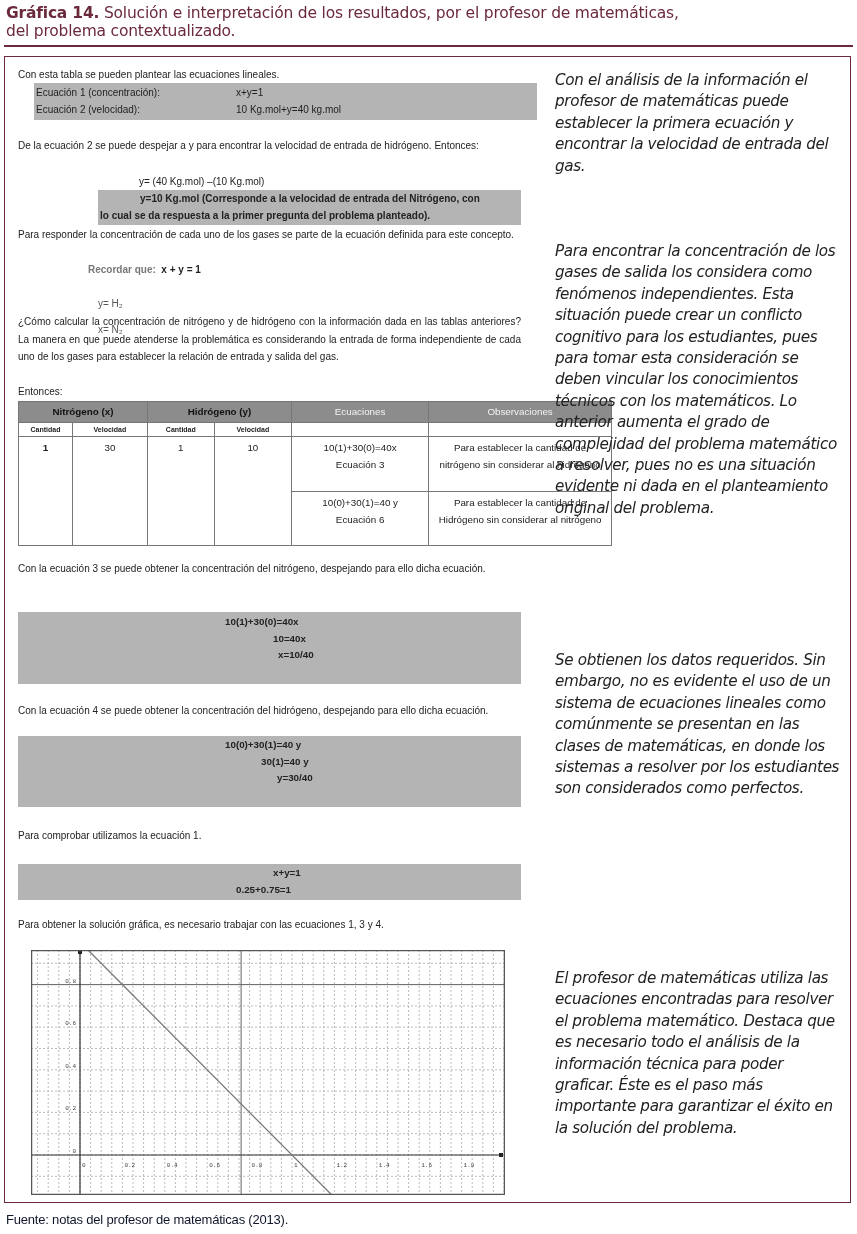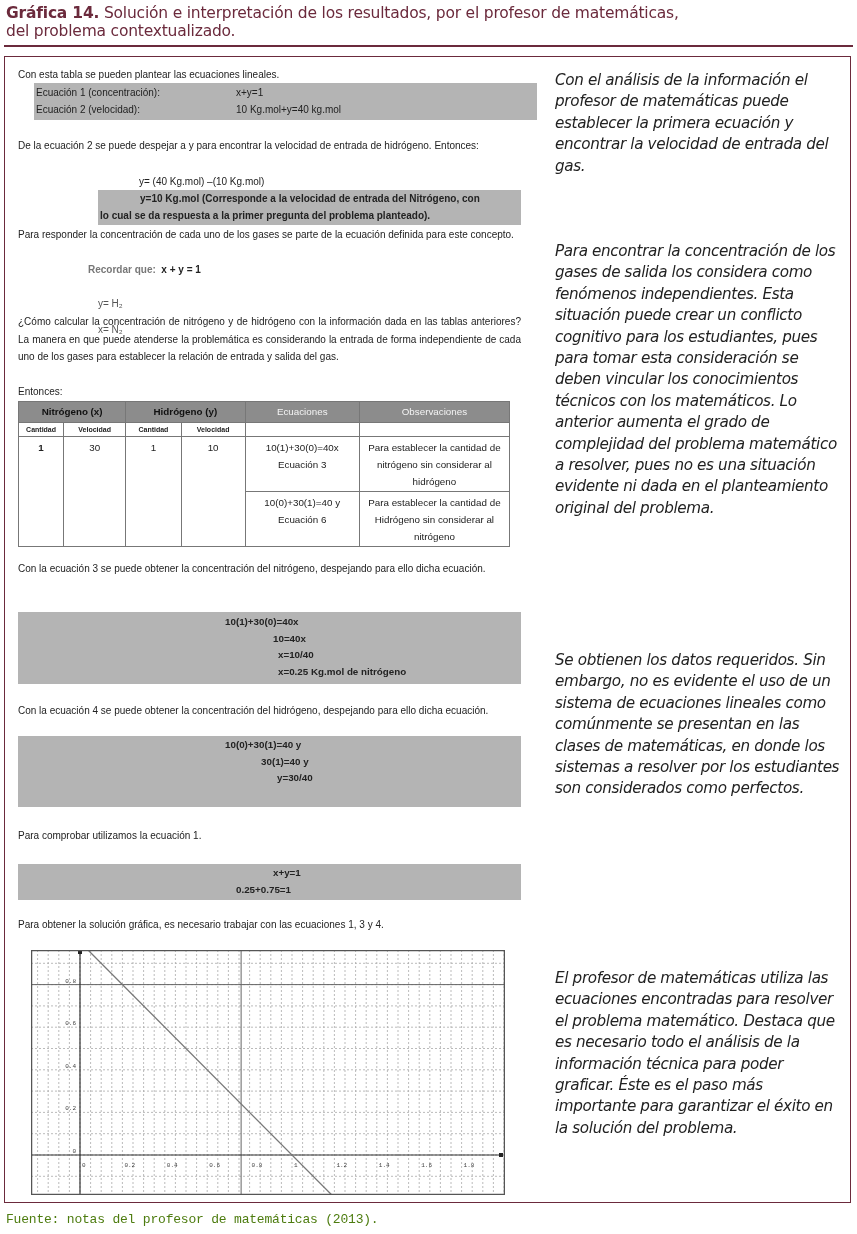--- a/index.html
+++ b/index.html
@@ -14,34 +14,34 @@
   .left { position: absolute; left: 18px; top: 0; width: 503px; }
   .doc { font-family: "Liberation Sans", sans-serif; font-size: 10px; line-height: 17.5px; color: #222; }
   .p { position: absolute; left: 0; width: 503px; text-align: justify; }
   .shade { background: #b4b4b4; }
   .bold { font-weight: bold; }
 
   .eqbox { position: absolute; left: 0; width: 503px; margin-left: 16px; }
   .eqrow { display: flex; height: 17px; line-height: 17px; font-size: 10px; }
   .eqrow .lbl { width: 200px; padding-left: 2px; }
 
-  table.tbl { position: absolute; left: 0; border-collapse: collapse; width: 492px; font-size: 9.8px; }
+  table.tbl { position: absolute; left: 0; border-collapse: collapse; width: 594px; font-size: 9.8px; }
   table.tbl td, table.tbl th { border: 1px solid #777; text-align: center; vertical-align: top; }
   table.tbl th { background: #8c8c8c; font-weight: bold; height: 18px; line-height: 18px; color: #111; }
   table.tbl th.light { color: #f4f4f4; font-weight: normal; }
   table.tbl td.sub { font-size: 7px; font-weight: bold; height: 11px; line-height: 11px; }
   table.tbl td.cell { line-height: 17px; padding-top: 2px; }
 
   .center-eq { text-align: left; font-weight: bold; font-size: 9.8px; line-height: 16.5px; }
 
   .graph { position: absolute; left: 31px; top: 950px; width: 474px; height: 245px; }
 
   .right { position: absolute; left: 555px; width: 290px; font-family: "DejaVu Sans", sans-serif; font-style: italic; font-size: 15.2px; line-height: 21.4px; color: #222; letter-spacing: -0.35px; }
 
-  .source { position: absolute; left: 6px; top: 1212px; font-family: Liberation Mono, monospace; font-size: 13px; color: #4d7c0f; letter-spacing: -0.2px; }
+  .source { position: absolute; left: 6px; top: 1212px; font-family: Liberation Sans, sans-serif; font-size: 13px; color: #0f172a; letter-spacing: -0.2px; }
 </style>
 </head>
 <body>
 
 <div class="fig-title">
   <div><b>Gráfica 14.</b><span> Solución e interpretación de los resultados, por el profesor de matemáticas,</span></div>
   <div>del problema contextualizado.</div>
 </div>
 <div class="title-rule"></div>
 
@@ -122,21 +122,20 @@
       <td class="cell" style="padding-left:6px; padding-right:6px;">Para establecer la cantidad de Hidrógeno sin considerar al nitrógeno</td>
     </tr>
   </tbody>
     </table>
 
   <div class="p" style="top:560px;">Con la ecuación 3 se puede obtener la concentración del nitrógeno, despejando para ello dicha ecuación.</div>
   <div class="p shade center-eq" style="top:612px; height:70px; padding-top:2px;">
     <div style="padding-left:207px;">10(1)+30(0)=40x</div>
     <div style="padding-left:255px;">10=40x</div>
     <div style="padding-left:260px;">x=10/40</div>
-    <div style="padding-left:260px;">x=0.25 Kg.mol de nitrógeno</div>
   </div>
 
   <div class="p" style="top:702px;">Con la ecuación 4 se puede obtener la concentración del hidrógeno, despejando para ello dicha ecuación.</div>
   <div class="p shade center-eq" style="top:736px; height:70px; padding-top:1px;">
     <div style="padding-left:207px;">10(0)+30(1)=40 y</div>
     <div style="padding-left:243px;">30(1)=40 y</div>
     <div style="padding-left:259px;">y=30/40</div>
   </div>
 
   <div class="p" style="top:827px;">Para comprobar utilizamos la ecuación 1.</div>

